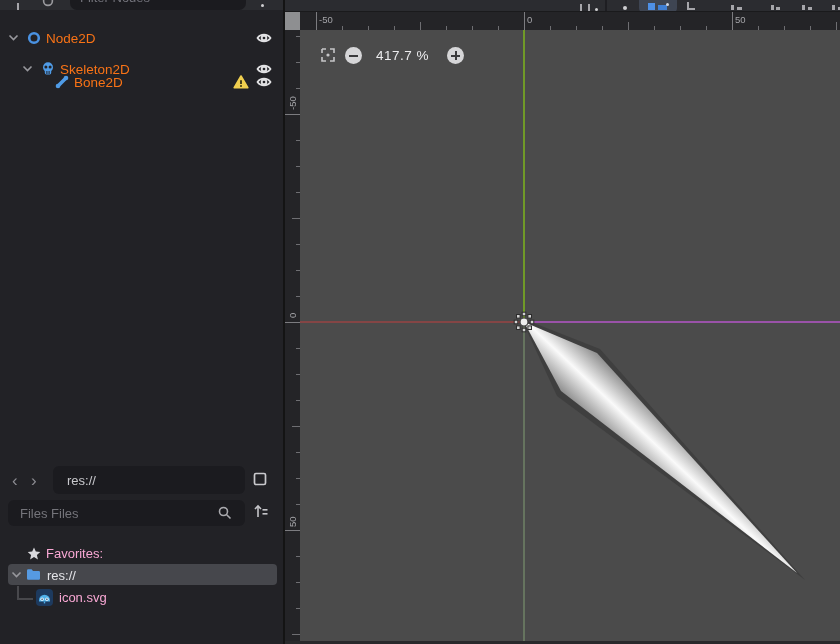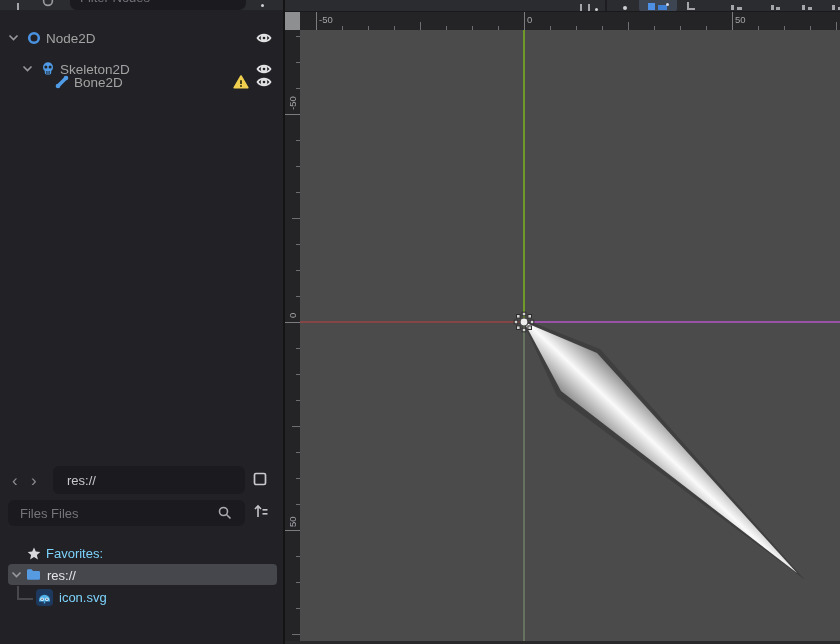--- a/index.html
+++ b/index.html
@@ -11,36 +11,36 @@
   .scene-dock{left:0;top:0;width:283px;height:425px;background:#222226}
   .fs-dock{left:0;top:425px;width:283px;height:219px;background:#222226}
 
   .dock-toolbar{left:0;top:0;width:283px;height:10px;background:#2b2c30;overflow:hidden}
   .cut-search{position:absolute;left:70px;top:-14px;width:176px;height:24px;border-radius:7px;background:#1b1b1f}
   .cut-search span{display:block;line-height:24px;padding-left:10px;font-size:13px;color:#72727a}
   .frag{position:absolute;background:#a6a6aa}
   .dotfrag{position:absolute;background:#cfcfd1;border-radius:50%}
 
   .tree-row{position:absolute;left:0;width:283px;height:22px}
-  .tree-row .label{position:absolute;top:50%;transform:translateY(-50%);font-size:13.5px;color:#a3a3a3;white-space:nowrap}
+  .tree-row .label{position:absolute;top:50%;transform:translateY(-50%);font-size:13.5px;color:#f97316;white-space:nowrap}
   .icon16{position:absolute;top:50%;transform:translateY(-50%)}
 
   
   .tabstrip{left:0;top:0;width:283px;height:33px;background:#2b2c30}
   .tab-active{position:absolute;left:0;top:3px;width:108px;height:30px;background:#222226;border-radius:7px 7px 0 0;
               display:flex;align-items:center;justify-content:center;font-size:13px;color:#e8e8ea}
   .tab-idle{position:absolute;left:123px;top:3px;height:30px;display:flex;align-items:center;font-size:13px;color:#94949a}
   .vdots{position:absolute;font-size:15px;color:#b2b2b6;line-height:1}
 
   .inputbox{position:absolute;background:#1b1b1f;border-radius:6px}
   .inputbox .val{position:absolute;left:14px;top:50%;transform:translateY(-50%);font-size:13px;color:#c9c9cd}
   .inputbox .ph{position:absolute;left:12px;top:50%;transform:translateY(-50%);font-size:13px;color:#74747a}
   .navchev{position:absolute;font-size:17px;color:#8c8c92;line-height:1}
 
-  .fsrow-label{position:absolute;top:50%;transform:translateY(-50%);font-size:13px;color:#7dd3fc;white-space:nowrap}
+  .fsrow-label{position:absolute;top:50%;transform:translateY(-50%);font-size:13px;color:#f9a8d4;white-space:nowrap}
   .sel-row{position:absolute;left:8px;top:564px;width:269px;height:21px;background:#46474c;border-radius:4px}
   .branch{position:absolute;background:#48484c}
 
   
   .vp-toolbar{left:285px;top:0;width:555px;height:12px;background:#2b2c30;overflow:hidden;border-bottom:1px solid #1a1a1c}
   .sep{position:absolute;top:0;width:2px;height:12px;background:#1e1e22}
   .selbtn{position:absolute;top:-4px;height:16px;border-radius:4px;background:#3e4552}
 
   .ruler-corner{left:285px;top:12px;width:15px;height:18px;background:#8e8f91}
   .hruler{left:300px;top:12px;width:540px;height:18px;background:#242427;overflow:hidden}
@@ -300,15 +300,32 @@
       <rect x="230.2" y="290.2" width="3.6" height="3.6" fill="#d2d2d2" stroke="#2c2c2c" stroke-width="1"></rect>
       <rect x="214.2" y="290.2" width="3.6" height="3.6" fill="#d2d2d2" stroke="#2c2c2c" stroke-width="1"></rect>
       <rect x="216.5" y="284.5" width="3.6" height="3.6" fill="#d2d2d2" stroke="#2c2c2c" stroke-width="1"></rect>
       <rect x="227.9" y="284.5" width="3.6" height="3.6" fill="#d2d2d2" stroke="#2c2c2c" stroke-width="1"></rect>
       <rect x="216.5" y="295.9" width="3.6" height="3.6" fill="#d2d2d2" stroke="#2c2c2c" stroke-width="1"></rect>
       <rect x="227.9" y="295.9" width="3.6" height="3.6" fill="#d2d2d2" stroke="#2c2c2c" stroke-width="1"></rect>
       <circle cx="224" cy="292" r="4" fill="#ededed" stroke="#3a3a3a" stroke-width="1.2"></circle>
     </g>
   </svg>
 
+  <div class="zoom-widget">
+    <svg class="abs" style="left:6px;top:3px" width="16" height="16">
+      <path d="M5 1 L1 1 M1 1 L1 5" stroke="#c6c6c8" stroke-width="1.6" fill="none" transform="translate(1,1)"></path>
+      <path d="M11 1 L15 1 L15 5" stroke="#c6c6c8" stroke-width="1.6" fill="none" transform="translate(-1,1)"></path>
+      <path d="M1 11 L1 15 L5 15" stroke="#c6c6c8" stroke-width="1.6" fill="none" transform="translate(1,-1)"></path>
+      <path d="M15 11 L15 15 L11 15" stroke="#c6c6c8" stroke-width="1.6" fill="none" transform="translate(-1,-1)"></path>
+      <circle cx="8" cy="8" r="1.6" fill="#c6c6c8"></circle>
+    </svg>
+    <div class="zoom-btn" style="left:31px">
+      <i style="left:4px;top:7.5px;width:9px;height:2px"></i>
+    </div>
+    <span class="zoom-label">417.7 %</span>
+    <div class="zoom-btn" style="left:133px">
+      <i style="left:4px;top:7.5px;width:9px;height:2px"></i>
+      <i style="left:7.5px;top:4px;width:2px;height:9px"></i>
+    </div>
+  </div>
 </div>
 
 <div class="abs bottom-strip"></div>
 
 </body></html>

